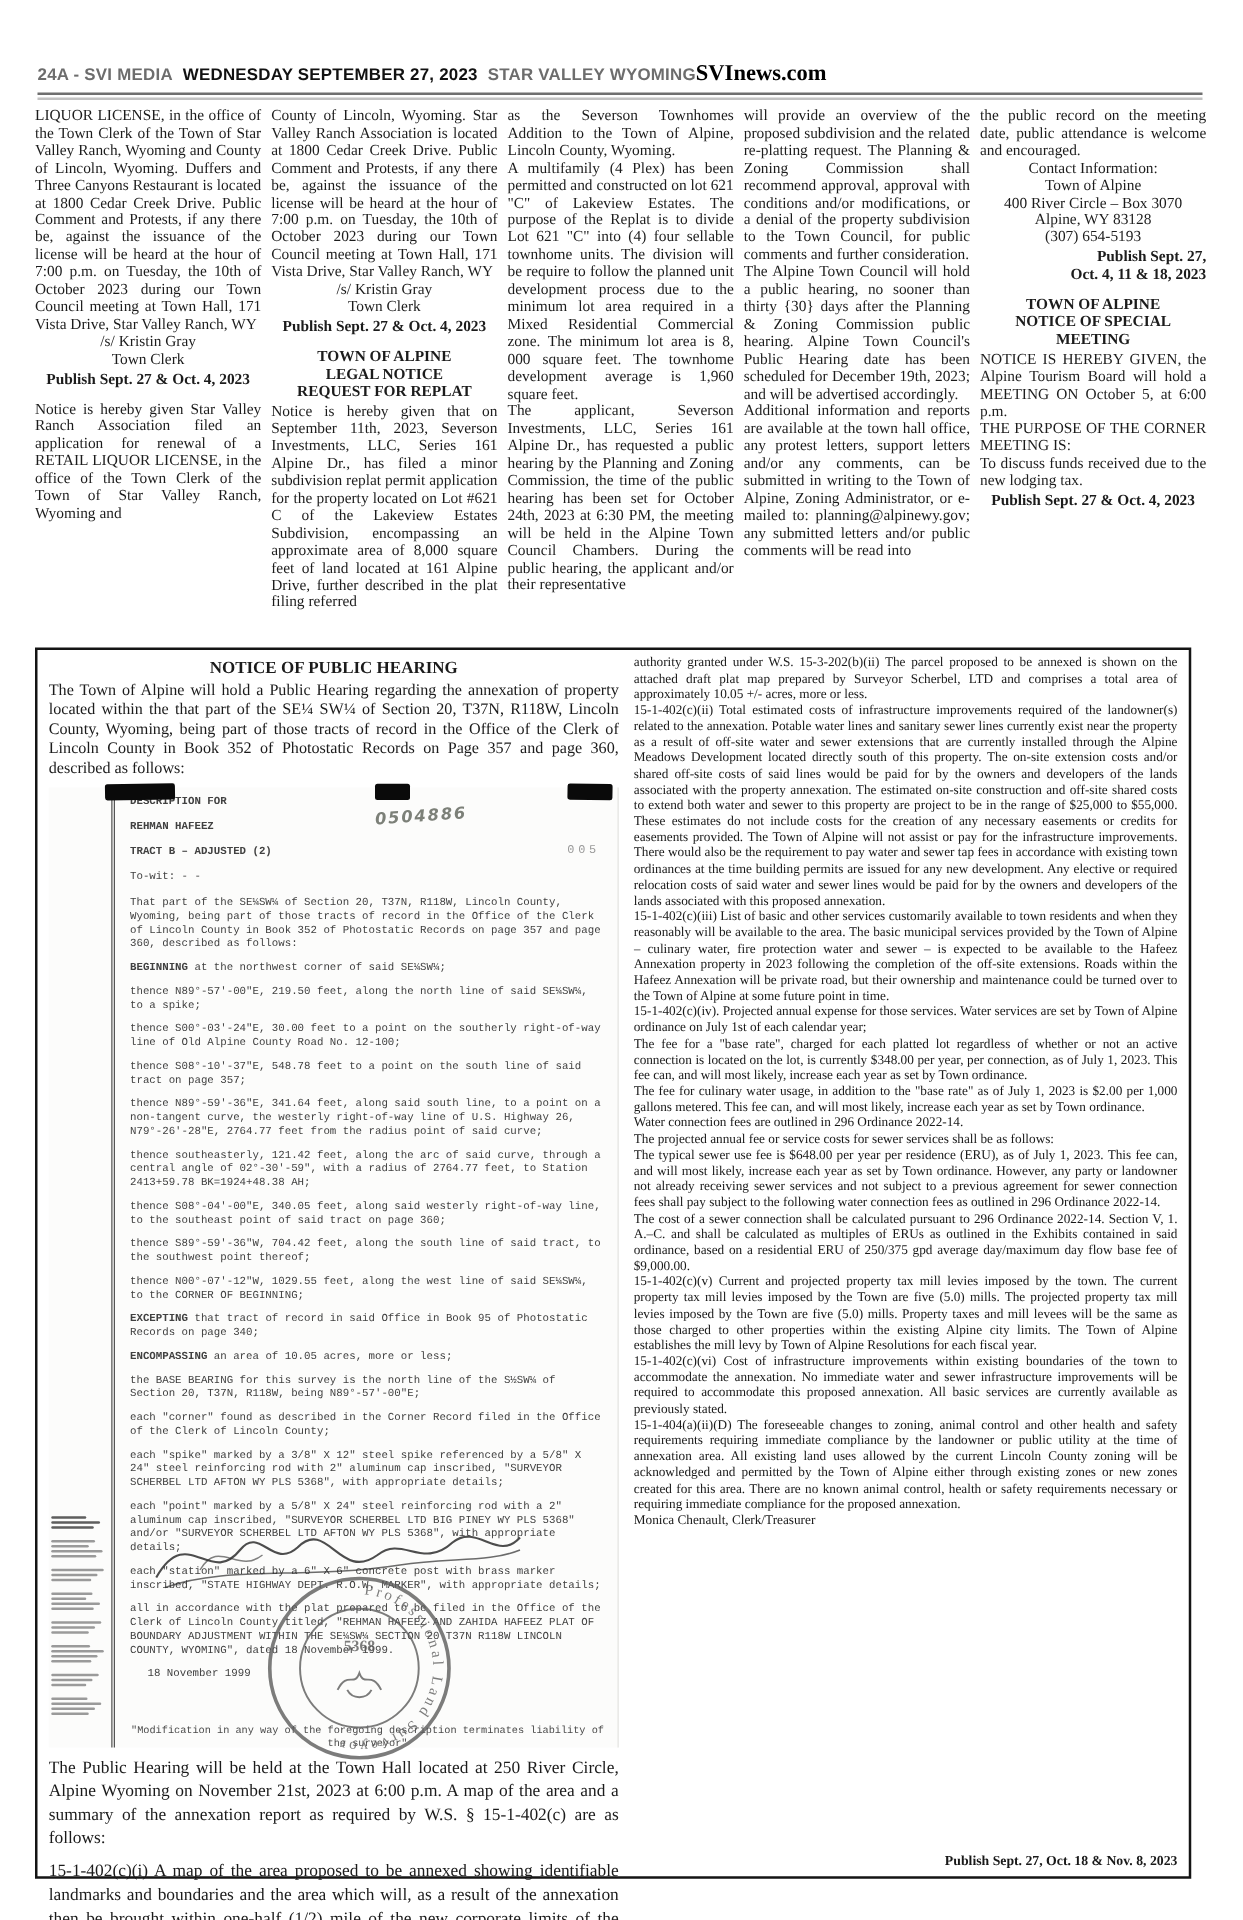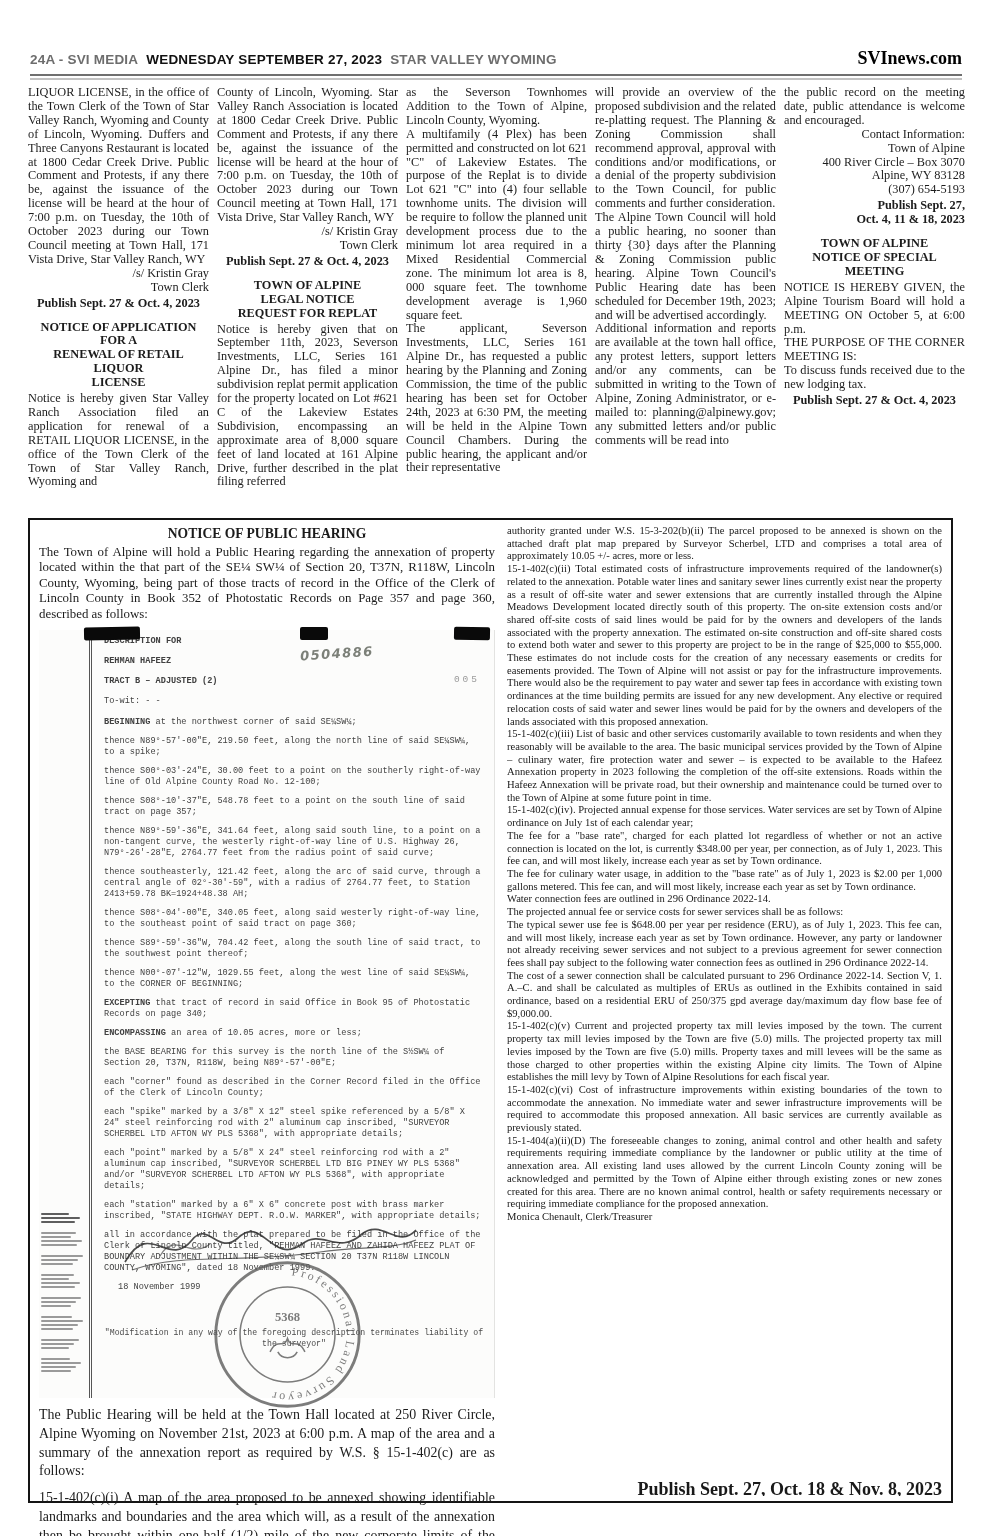--- a/index.html
+++ b/index.html
@@ -1,50 +1,50 @@
 <!DOCTYPE html>
 <html><head>
 <meta charset="utf-8">
 <style>
   html,body{margin:0;padding:0;}
   body{width:994px;height:1536px;position:relative;background:#ffffff;overflow:hidden;
        font-family:"Liberation Serif", serif;color:#1b1b1b;}
   
   .masthead{position:absolute;top:48px;left:30px;right:32px;display:flex;
-            justify-content:space-between;align-items:baseline;}
+            align-items:baseline;}
   .mh-left{font-family:"Liberation Sans", sans-serif;font-size:13.5px;letter-spacing:.2px;}
   .mh-gray{color:#6d6d6d;font-weight:700;}
   .mh-bold{color:#111;font-weight:700;margin:0 4px;}
   .mh-site{font-family:"Liberation Serif", serif;font-weight:700;font-size:18px;color:#000;}
   .rule1{position:absolute;top:74px;left:30px;right:32px;height:2px;background:#6f6f6f;}
   .rule2{position:absolute;top:78px;left:30px;right:32px;height:2px;background:#c2c2c2;}
   
   .classifieds{position:absolute;top:86px;left:28px;width:938px;height:432px;
                display:flex;gap:8px;overflow:hidden;}
   .col{flex:0 0 181px;width:181px;font-size:12.3px;line-height:13.9px;color:#1c1c1c;}
   .blk{margin:0;}
   .blk.para{text-align:justify;}
-  .blk.line{text-align:right;}
+  .blk.line{text-align:center;}
   .blk.publish{font-weight:700;text-align:center;margin:2px 0 10px;}
   .blk.publish-right{font-weight:700;text-align:right;margin:2px 0 10px;}
   .blk.heading{font-weight:700;text-align:center;margin:4px 0 2px;}
   
   .hearing-box{position:absolute;top:518px;left:28px;width:925px;height:985px;
                border:2px solid #141414;box-sizing:border-box;background:#fff;
                padding:5px 9px;display:flex;gap:12px;}
   .hb-left{flex:0 0 456px;width:456px;}
   .hb-title{font-weight:700;text-align:center;font-size:13.6px;margin:1px 0 3px;}
   .hb-intro{font-size:12.9px;line-height:15.4px;text-align:justify;}
   .hb-para{font-size:13.9px;line-height:18.8px;text-align:justify;margin-top:8px;}
   
   .hb-right{flex:1;display:flex;flex-direction:column;font-size:10.6px;line-height:12.7px;
             text-align:justify;color:#191919;overflow:hidden;}
   .hb-rpara{margin:0;}
   .hb-signoff{margin:0;text-align:left;}
-  .hb-publish{font-weight:700;text-align:right;font-size:18px;margin-top:auto;padding-top:4px;}
+  .hb-publish{font-weight:700;text-align:right;font-size:11px;margin-top:auto;padding-top:4px;}
   
   .scan{position:relative;display:flex;margin-top:8px;height:768px;background:#fcfcfb;}
   .scan-margin{flex:0 0 50px;width:50px;display:flex;flex-direction:column;
                justify-content:flex-end;gap:9px;padding:0 4px 26px 2px;box-sizing:border-box;}
   .mg-group{display:flex;flex-direction:column;gap:2px;}
   .mg-bar{height:2px;background:#9a9a9a;border-radius:1px;}
   .mg-group:first-child .mg-bar{background:#5e5e5e;}
   .scan-body{flex:1;border-left:3px double #555;border-right:1px solid #e3e3e1;
              padding:6px 10px 0 12px;position:relative;
              font-family:"Liberation Mono", monospace;font-size:8.6px;line-height:11px;
@@ -80,26 +80,20 @@
   </header>
   <div class="rule1"></div>
   <div class="rule2"></div>
 
   <section class="classifieds">
       <div class="col">
         <div class="blk para">LIQUOR LICENSE, in the office of the Town Clerk of the Town of Star Valley Ranch, Wyoming and County of Lincoln, Wyoming. Duffers and Three Canyons Restaurant is located at 1800 Cedar Creek Drive.  Public Comment and Protests, if any there be, against the issuance of the license will be heard at the hour of 7:00 p.m. on Tuesday, the 10th of October 2023 during our Town Council meeting at Town Hall, 171 Vista Drive, Star Valley Ranch, WY</div>
         <div class="blk line">/s/ Kristin Gray</div>
         <div class="blk line">Town Clerk</div>
         <div class="blk publish">Publish Sept. 27 &amp; Oct. 4, 2023</div>
-        <div class="blk heading">
-          <div>NOTICE OF APPLICATION</div>
-          <div>FOR A</div>
-          <div>RENEWAL OF RETAIL LIQUOR</div>
-          <div>LICENSE</div>
-        </div>
         <div class="blk para">Notice is hereby given Star Valley Ranch Association filed an application for renewal of a RETAIL LIQUOR LICENSE, in the office of the Town Clerk of the Town of Star Valley Ranch, Wyoming and</div>
       </div>
       <div class="col">
         <div class="blk para">County of Lincoln, Wyoming.  Star Valley Ranch Association is located at 1800 Cedar Creek Drive. Public Comment and Protests, if any there be, against the issuance of the license will be heard at the hour of 7:00 p.m. on Tuesday, the 10th of October 2023 during our Town Council meeting at Town Hall, 171 Vista Drive, Star Valley Ranch, WY</div>
         <div class="blk line">/s/ Kristin Gray</div>
         <div class="blk line">Town Clerk</div>
         <div class="blk publish">Publish Sept. 27 &amp; Oct. 4, 2023</div>
         <div class="blk heading">
           <div>TOWN OF ALPINE</div>
           <div>LEGAL NOTICE</div>
@@ -196,20 +190,21 @@
           <div class="blob b2"></div>
           <div class="blob b3"></div>
           <div class="handwrit">0504886</div>
           <div class="pagemark">005</div>
 
           <div class="plat-h">DESCRIPTION FOR</div>
           <div class="plat-h">REHMAN HAFEEZ</div>
           <div class="plat-h">TRACT B – ADJUSTED (2)</div>
           <div class="plat-towit">To-wit: - -</div>
           <div id="plat-paras">
+              <p>That part of the SE¼SW¼ of Section 20, T37N, R118W, Lincoln County, Wyoming, being part of those tracts of record in the Office of the Clerk of Lincoln County in Book 352 of Photostatic Records on page 357 and page 360, described as follows:</p>
               <p><b>BEGINNING</b> at the northwest corner of said SE¼SW¼;</p>
               <p>thence N89°-57'-00"E, 219.50 feet, along the north line of said SE¼SW¼, to a spike;</p>
               <p>thence S00°-03'-24"E, 30.00 feet to a point on the southerly right-of-way line of Old Alpine County Road No. 12-100;</p>
               <p>thence S08°-10'-37"E, 548.78 feet to a point on the south line of said tract on page 357;</p>
               <p>thence N89°-59'-36"E, 341.64 feet, along said south line, to a point on a non-tangent curve, the westerly right-of-way line of U.S. Highway 26, N79°-26'-28"E, 2764.77 feet from the radius point of said curve;</p>
               <p>thence southeasterly, 121.42 feet, along the arc of said curve, through a central angle of 02°-30'-59", with a radius of 2764.77 feet, to Station 2413+59.78 BK=1924+48.38 AH;</p>
               <p>thence S08°-04'-00"E, 340.05 feet, along said westerly right-of-way line, to the southeast point of said tract on page 360;</p>
               <p>thence S89°-59'-36"W, 704.42 feet, along the south line of said tract, to the southwest point thereof;</p>
               <p>thence N00°-07'-12"W, 1029.55 feet, along the west line of said SE¼SW¼, to the CORNER OF BEGINNING;</p>
               <p><b>EXCEPTING</b> that tract of record in said Office in Book 95 of Photostatic Records on page 340;</p>

